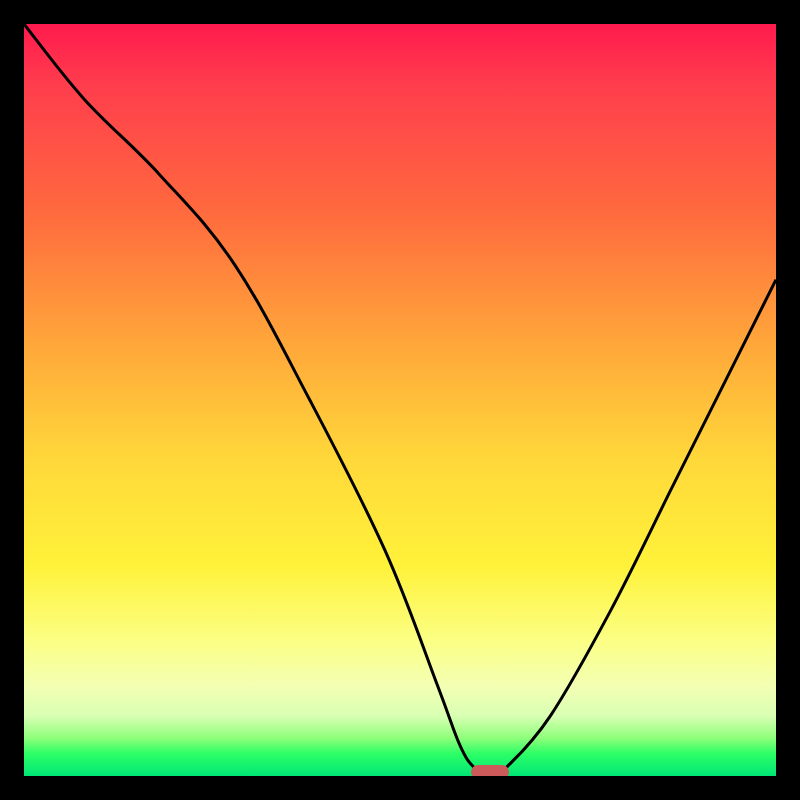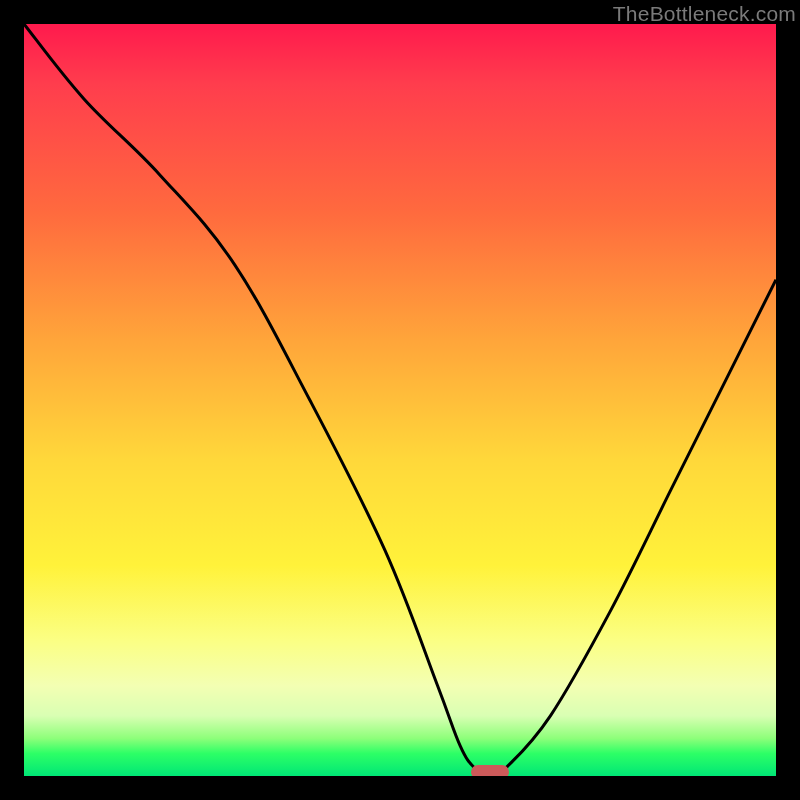--- a/index.html
+++ b/index.html
@@ -83,14 +83,13 @@
   <div class="plot">
     <div class="gradient"></div>
 
     <svg class="curve-svg" viewBox="0 0 752 752" preserveAspectRatio="none">
       <path id="curve-path" d="M 0.0 0.0 C 10.8 13.5, 35.8 48.1, 60.2 75.2 C 84.5 102.3, 108.3 120.6, 135.4 150.4 C 162.4 180.2, 183.5 200.0, 210.6 240.6 C 237.6 281.2, 258.7 324.6, 285.8 376.0 C 312.8 427.4, 337.9 475.0, 361.0 526.4 C 384.0 577.8, 400.1 626.6, 413.6 661.8 C 427.1 697.0, 429.4 707.0, 436.2 721.9 C 442.9 736.8, 445.8 739.1, 451.2 744.5 C 456.6 749.9, 460.8 752.0, 466.2 752.0 C 471.7 752.0, 470.5 755.3, 481.3 744.5 C 492.1 733.7, 507.4 720.3, 526.4 691.8 C 545.4 663.4, 564.9 627.2, 586.6 586.6 C 608.2 546.0, 625.1 509.6, 646.7 466.2 C 668.4 422.9, 687.9 383.8, 706.9 345.9 C 725.8 308.0, 743.9 271.9, 752.0 255.7" fill="none" stroke="#000" stroke-width="3"></path>
     </svg>
 
     <div class="marker" id="marker" style="left: 466.24px; top: 748.24px;"></div>
   </div>
 
-  <div class="watermark">TheBottleneck.com</div>
 </div>
 
 </body></html>

